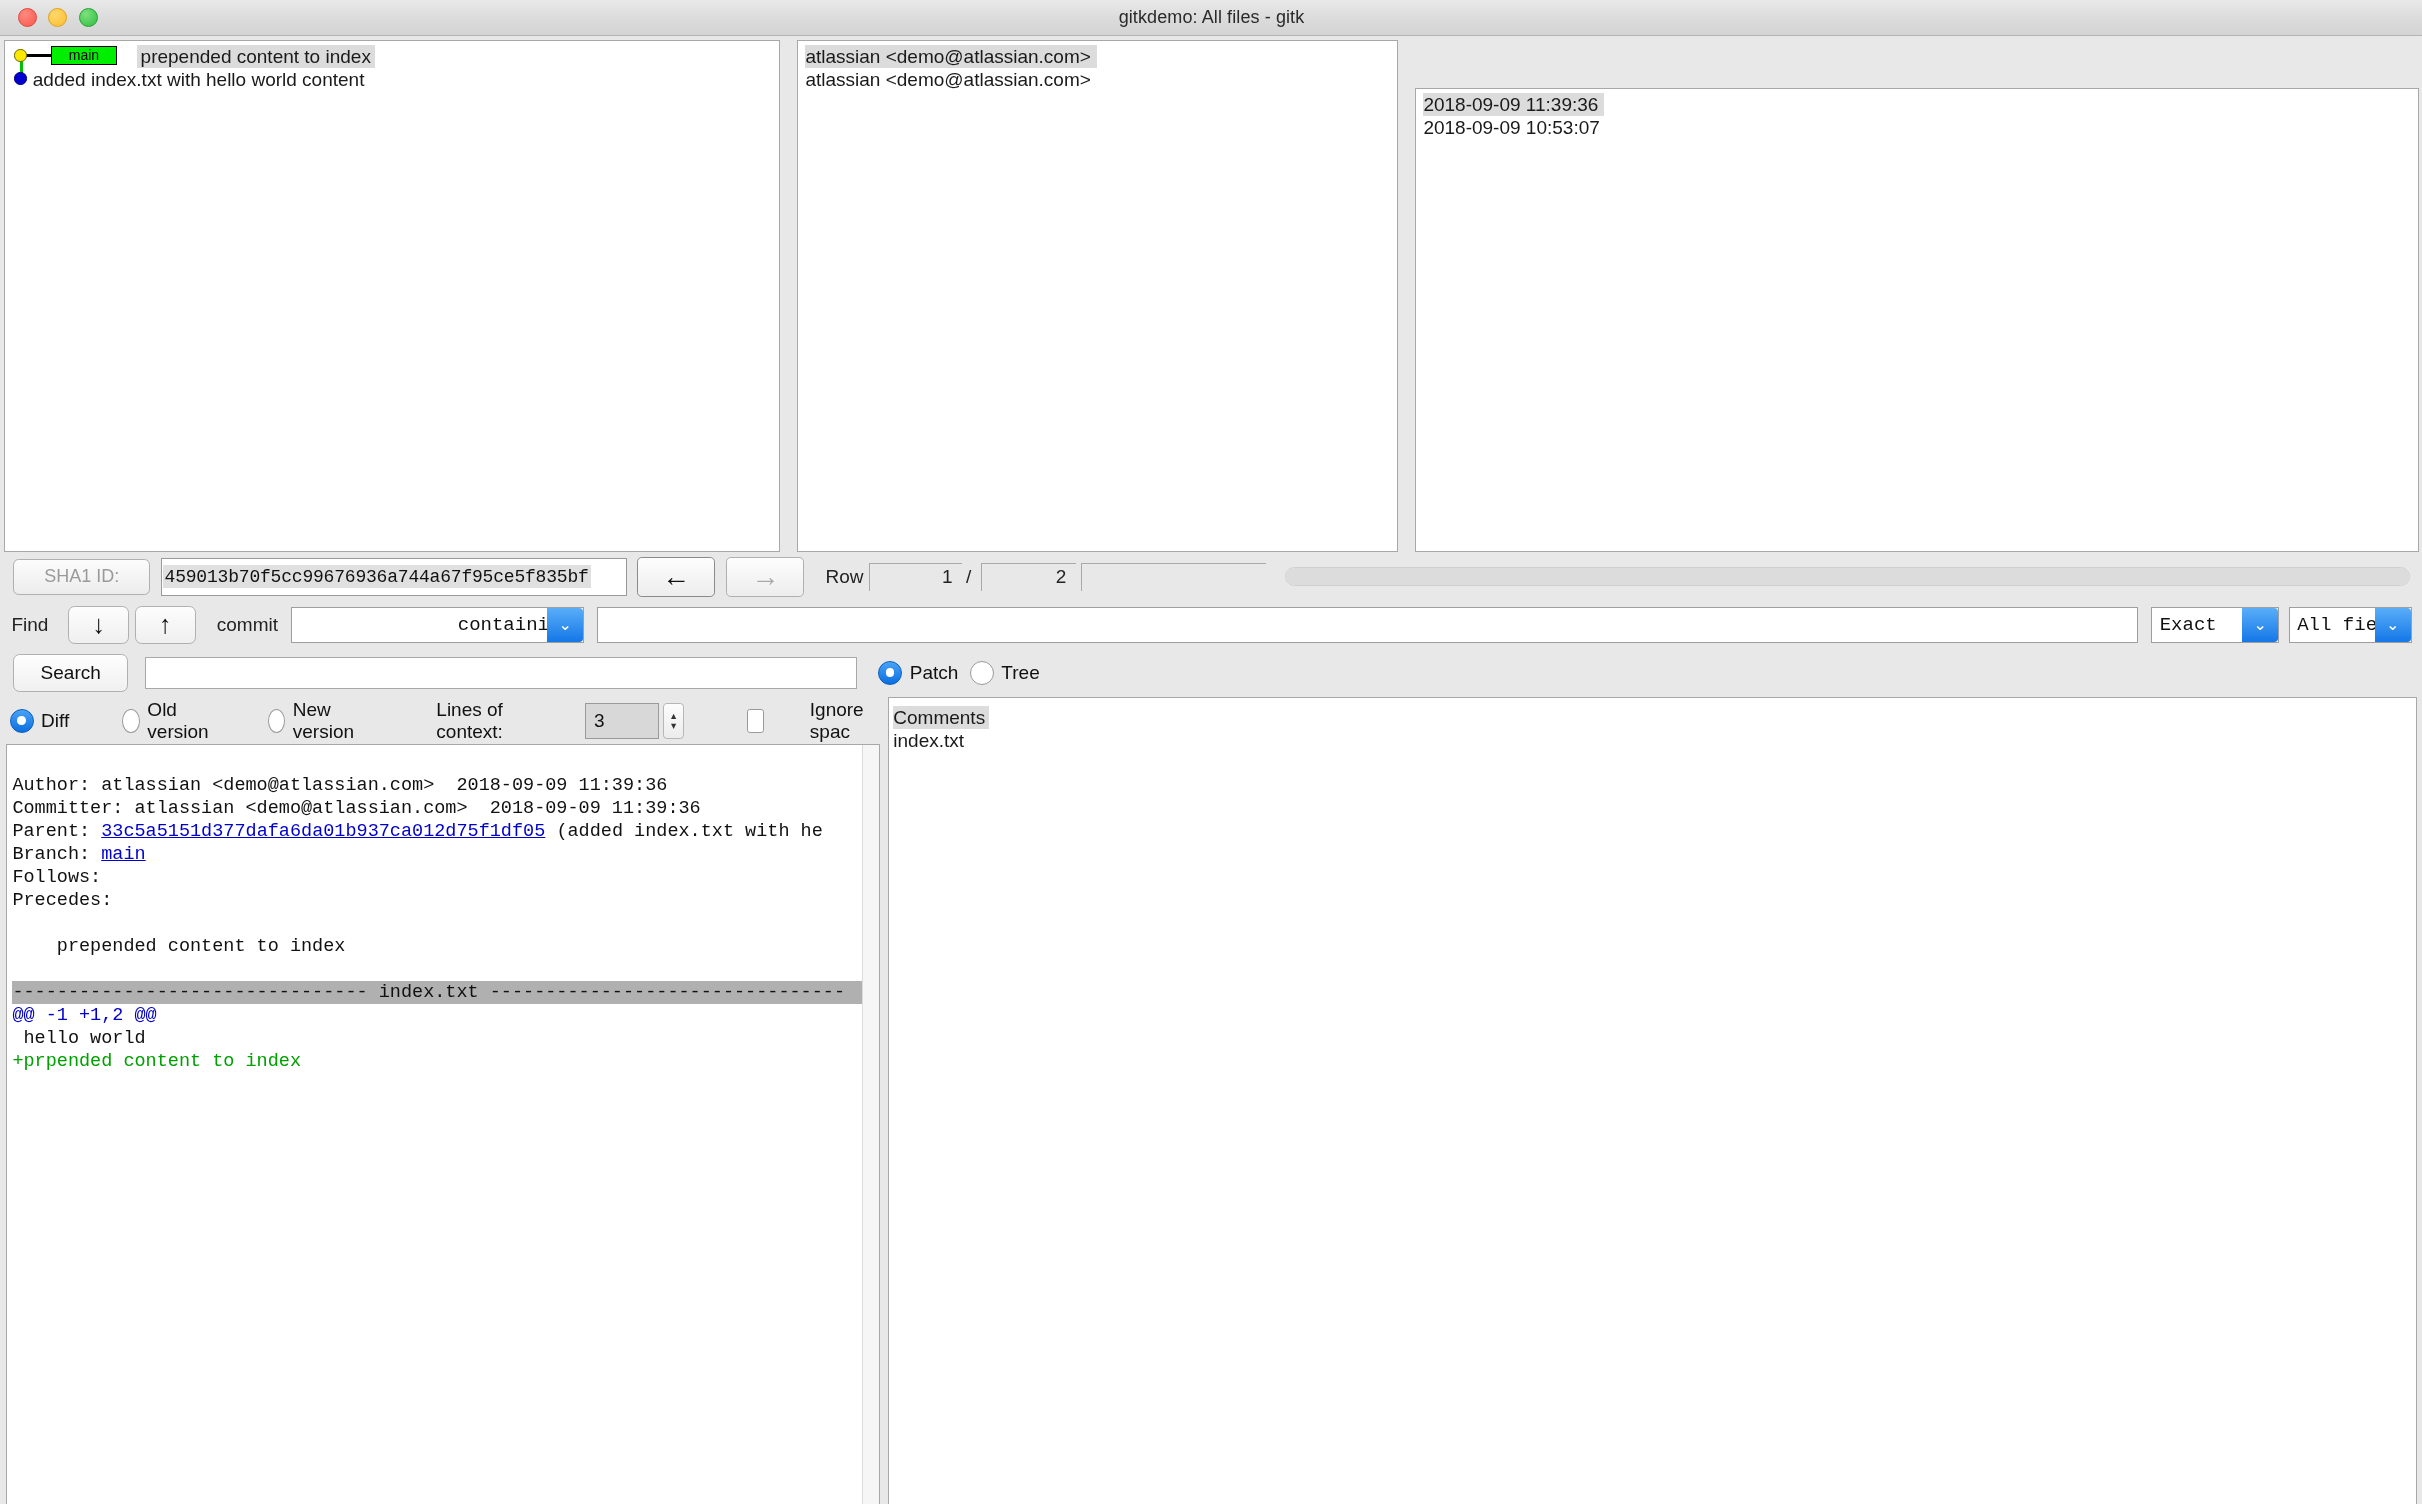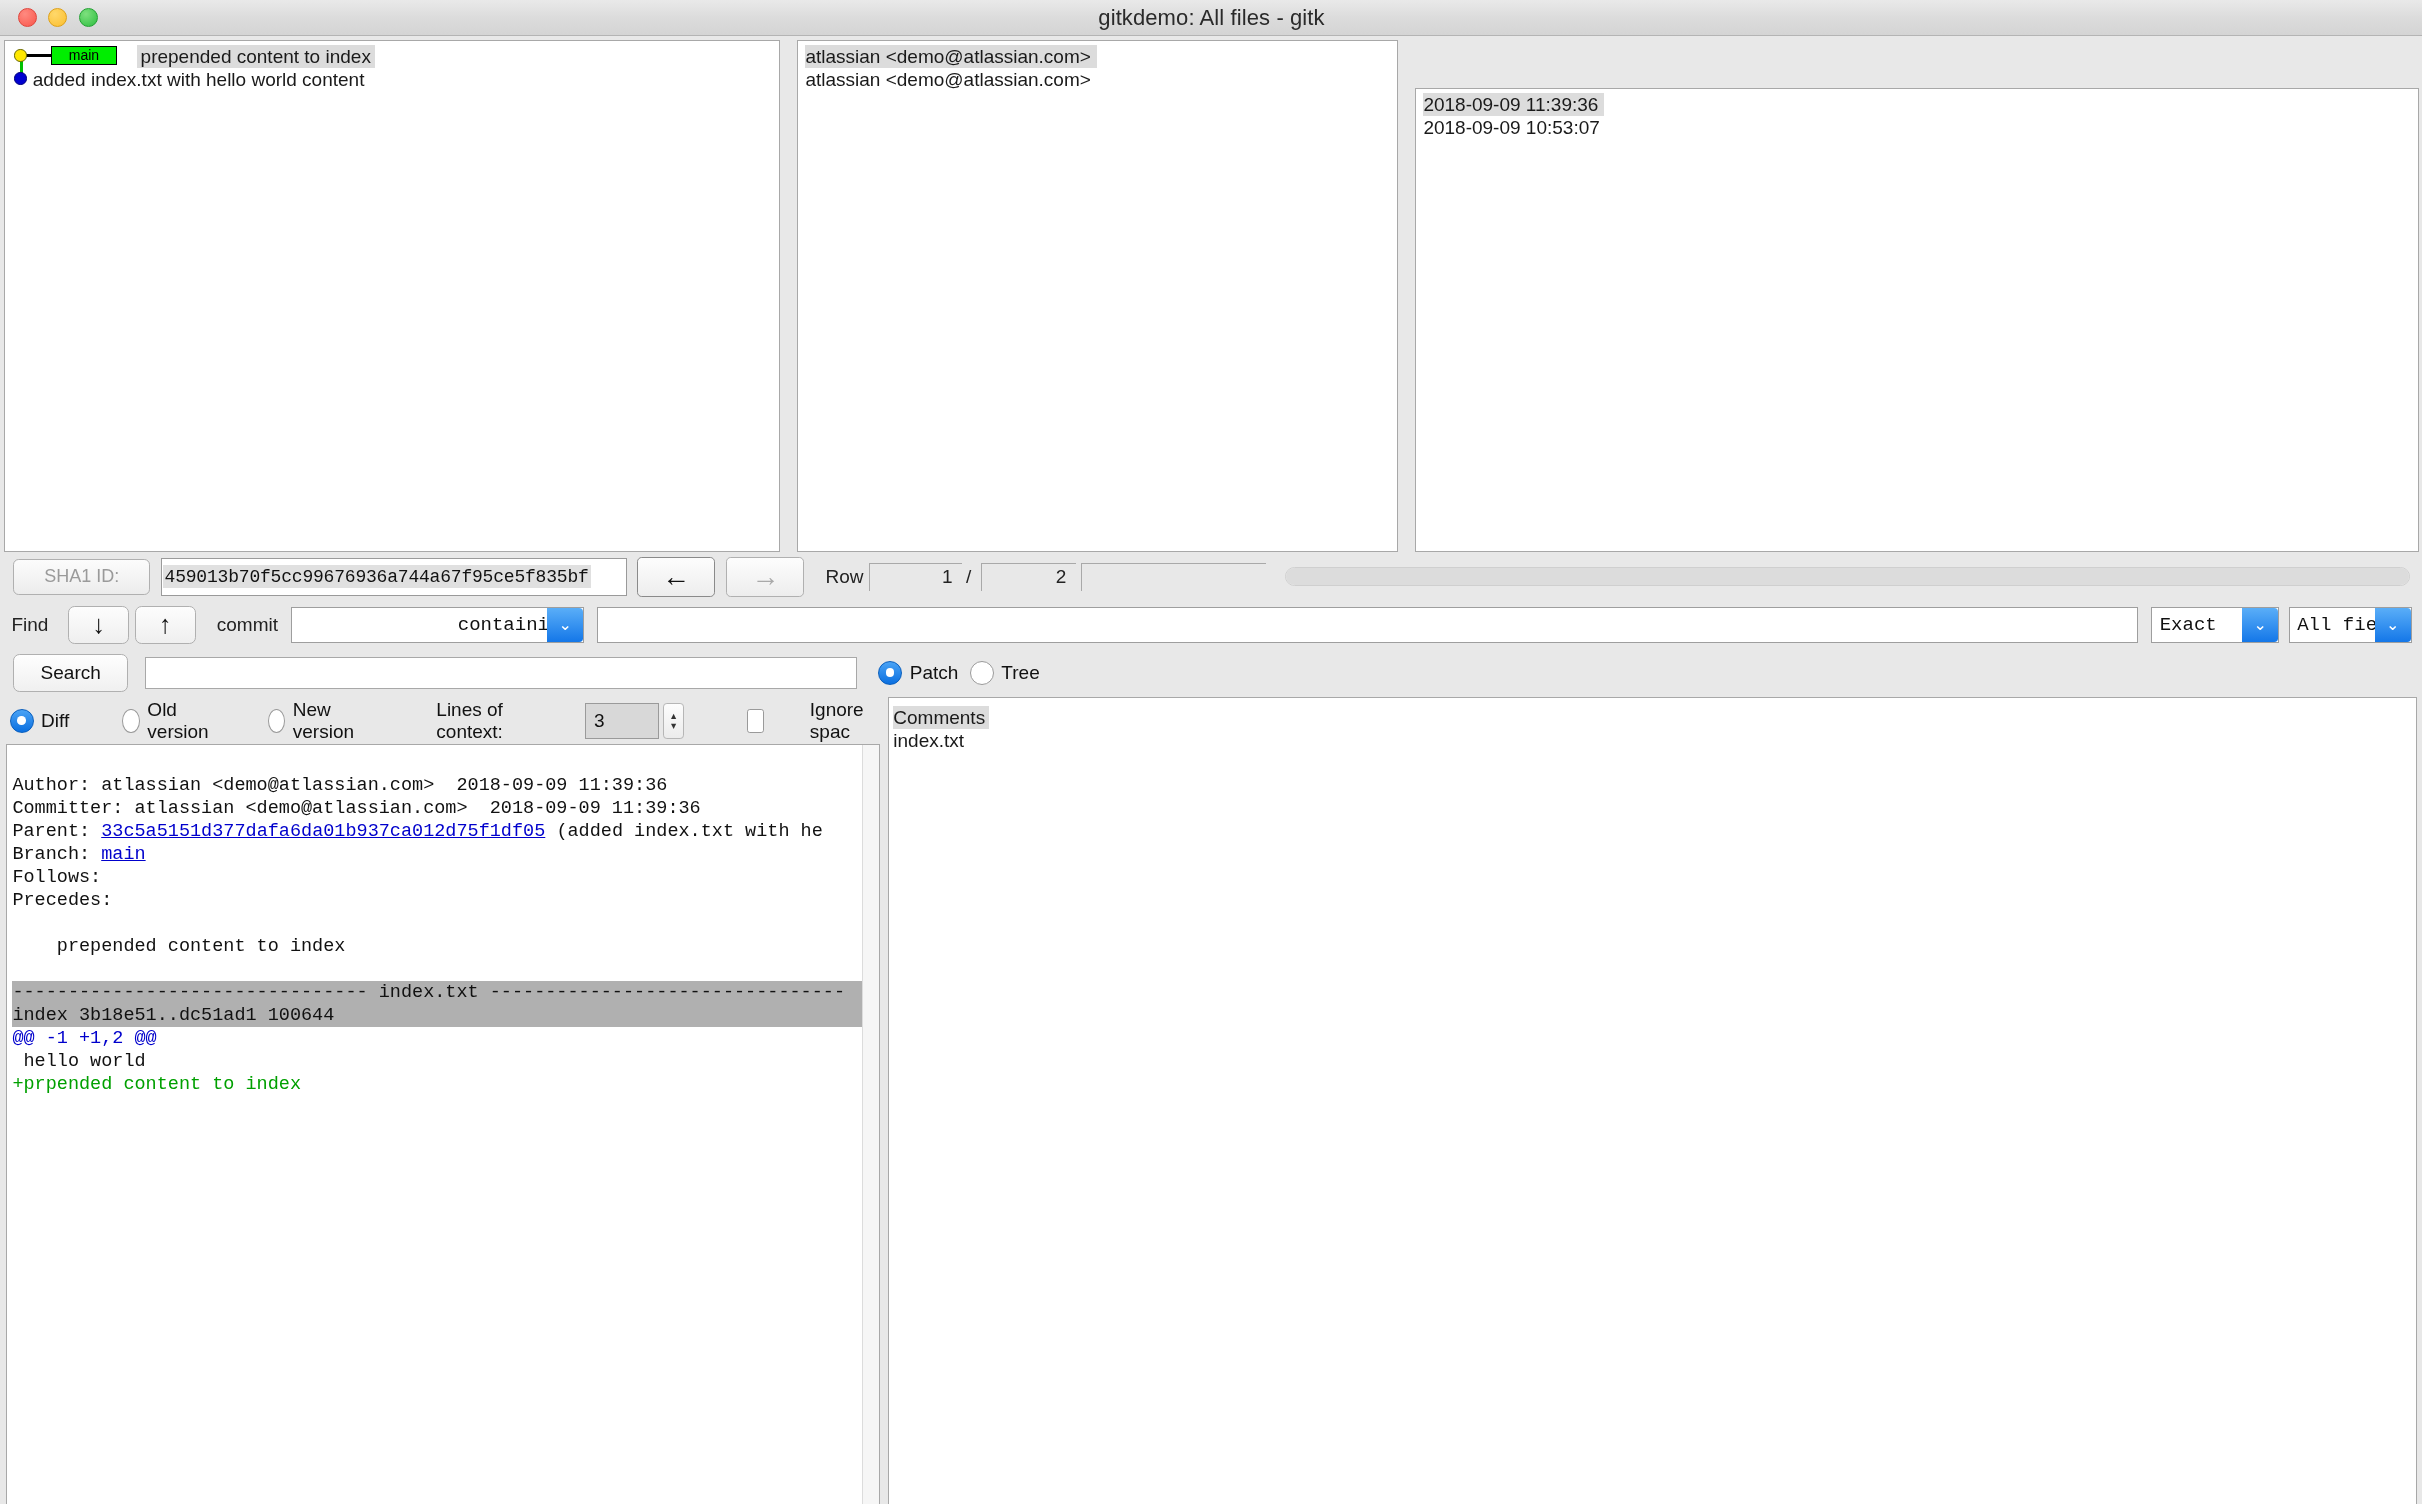--- a/index.html
+++ b/index.html
@@ -19,21 +19,21 @@
     border-bottom: 0.9px solid #b4b4b4;
     display: flex; align-items: center;
   }
   .traffic { display: flex; gap: 11.4px; padding-left: 18px; }
   .light { width: 19px; height: 19px; border-radius: 50%; }
   .light.red    { background: radial-gradient(circle at 35% 30%, #ff8a80, #f9564b); border: 0.9px solid #e0443b; }
   .light.yellow { background: radial-gradient(circle at 35% 30%, #ffd86b, #fbbe2e); border: 0.9px solid #dfa116; }
   .light.green  { background: radial-gradient(circle at 35% 30%, #7ee07e, #2dbe3f); border: 0.9px solid #22a132; }
   .win-title {
     position: absolute; left: 0; right: 0; text-align: center;
-    font-size: 22px; color: #2a2a2a; letter-spacing: 0.1px;
+    font-size: 18px; color: #2a2a2a; letter-spacing: 0.1px;
   }
 
   
   .top-area {
     display: flex;
     height: 516px;
     background: #e8e8e8;
     padding: 3.8px 3.8px 0 3.8px;
     gap: 0;
   }
@@ -399,21 +399,21 @@
       <div class="diff-text">
 <span>Author: atlassian &lt;demo@atlassian.com&gt;  2018-09-09 11:39:36</span>
 <span>Committer: atlassian &lt;demo@atlassian.com&gt;  2018-09-09 11:39:36</span>
 <span>Parent: <a href="#">33c5a5151d377dafa6da01b937ca012d75f1df05</a> (added index.txt with he</span>
 <span>Branch: <a href="#">main</a></span>
 <span>Follows:</span>
 <span>Precedes:</span>
 <span> </span>
 <span>    prepended content to index</span>
 <span> </span>
-<span class="dl-file">-------------------------------- index.txt --------------------------------</span><span class="dl-file">index 3b18e51..dc51ad1 100644</span><span class="dl-hunk">@@ -1 +1,2 @@</span>
+<span class="dl-file">-------------------------------- index.txt --------------------------------</span><span class="dl-hunk">@@ -1 +1,2 @@</span>
 <span> hello world</span>
 <span class="dl-add">+prpended content to index</span>
       </div>
       <div class="diff-vscroll"></div>
     </div>
 
   </div>
 
   <div class="lower-divider"></div>
 

